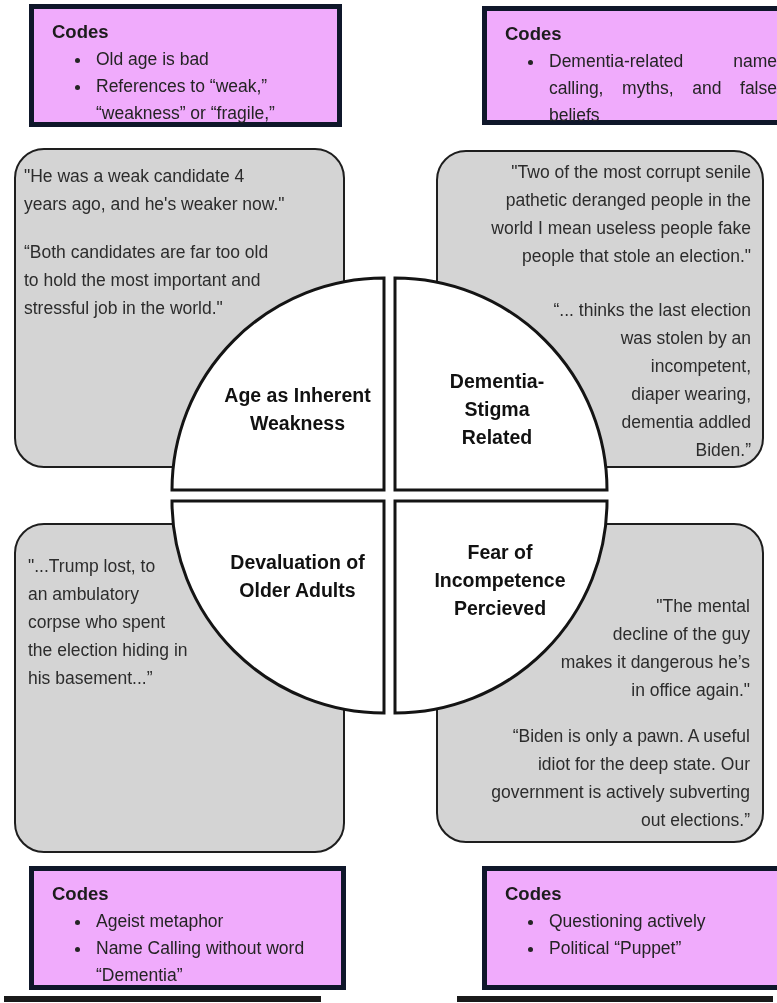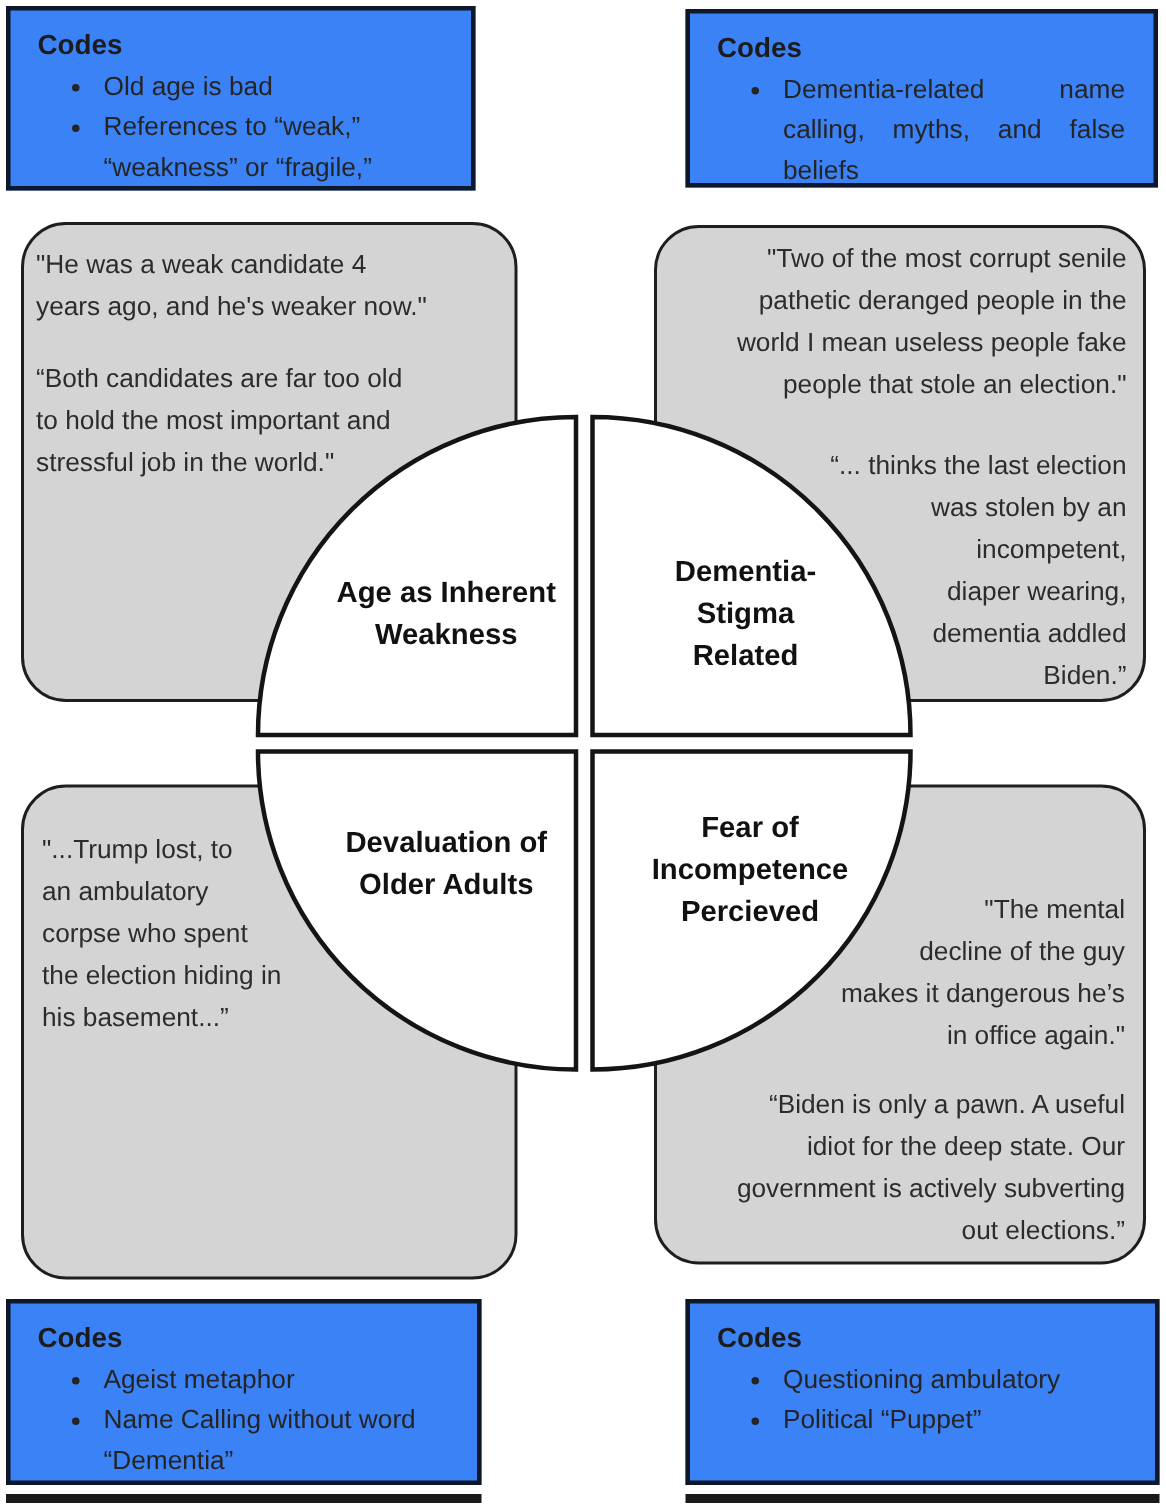--- a/index.html
+++ b/index.html
@@ -8,24 +8,25 @@
   .stage {
     position: relative;
     width: 777px;
     height: 1003px;
     background: #ffffff;
     overflow: hidden;
   }
   
   .codes-box {
     position: absolute;
-    background: #3b82f6;
-    border: 3px solid #0f172a;
+    background: #f0abfc;
+    border: 5px solid #0f172a;
     padding: 10px 16px 8px 18px;
     z-index: 3;
+    margin-left: 25px;
   }
   .codes-title { font-weight: 700; font-size: 18.5px; line-height: 26px; color: #1c1c1c; }
   .codes-list { margin: 1px 0 0 0; padding-left: 40px; list-style: disc; }
   .codes-list li { font-size: 17.5px; line-height: 27px; color: #242424; padding-left: 4px; }
   .codes-list.narrow { width: 262px; }
   .codes-list.narrower { width: 285px; }
   .codes-list.justify { text-align: justify; width: 272px; }
   
   .gray-box {
     position: absolute;
@@ -154,21 +155,21 @@
     <div class="codes-title">Codes</div>
     <ul class="codes-list narrower">
       <li>Ageist metaphor</li>
       <li>Name Calling without word “Dementia”</li>
     </ul>
   </div>
 
   <div class="codes-box" style="left:457px; top:866px; width:316px; height:124px;">
     <div class="codes-title">Codes</div>
     <ul class="codes-list">
-      <li>Questioning ambulatory</li>
+      <li>Questioning actively</li>
       <li>Political “Puppet”</li>
     </ul>
   </div>
 
   <div class="edge-bar" style="left:4px; top:996px; width:317px; height:6px;"></div>
   <div class="edge-bar" style="left:457px; top:996px; width:316px; height:6px;"></div>
 
 </div>
 
 </body></html>

